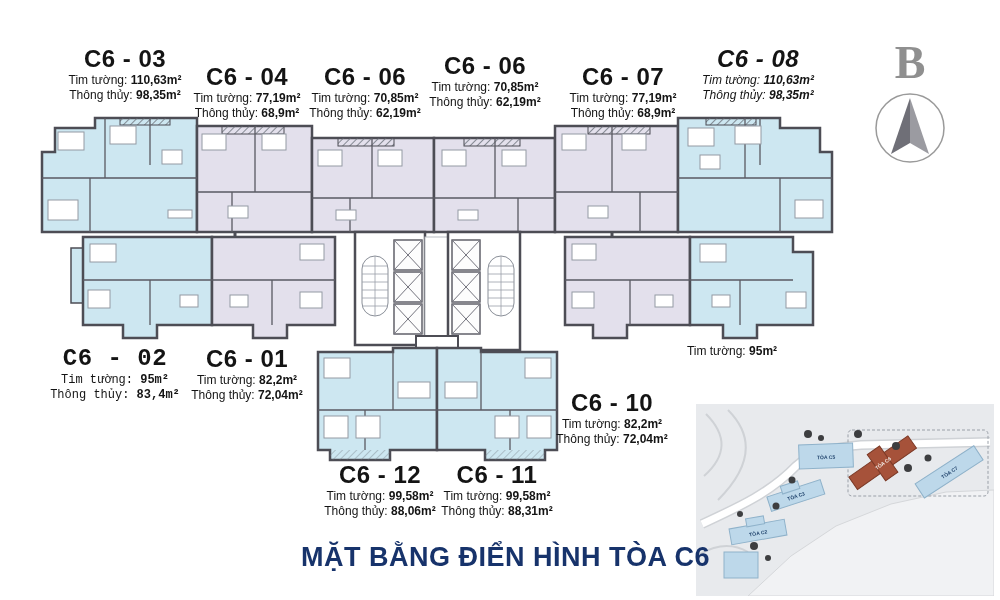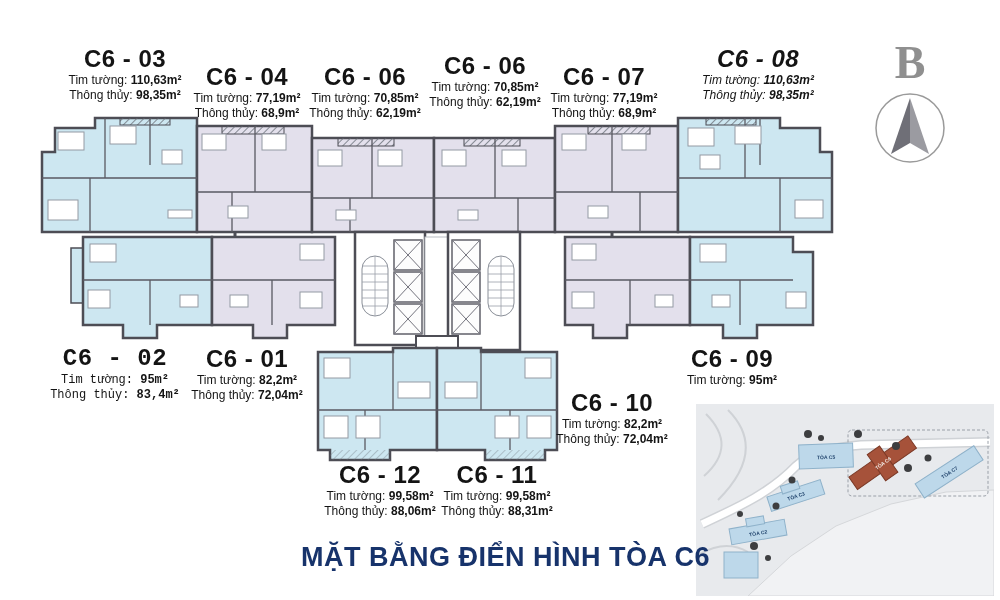--- a/index.html
+++ b/index.html
@@ -196,21 +196,21 @@
 <div class="unit-label" style="left:282px;top:62px;width:166px;">
   <div class="u-code">C6 - 06</div>
   <div class="u-sub"><span>Tim tường:</span> <b>70,85m²</b></div>
   <div class="u-sub"><span>Thông thủy:</span> <b>62,19m²</b></div>
 </div>
 <div class="unit-label" style="left:402px;top:51px;width:166px;">
   <div class="u-code">C6 - 06</div>
   <div class="u-sub"><span>Tim tường:</span> <b>70,85m²</b></div>
   <div class="u-sub"><span>Thông thủy:</span> <b>62,19m²</b></div>
 </div>
-<div class="unit-label" style="left:521px;top:62px;width:166px;">
+<div class="unit-label" style="left:540px;top:62px;width:166px;">
   <div class="u-code">C6 - 07</div>
   <div class="u-sub"><span>Tim tường:</span> <b>77,19m²</b></div>
   <div class="u-sub"><span>Thông thủy:</span> <b>68,9m²</b></div>
 </div>
 <div class="unit-label" style="left:666px;top:44px;width:184px;font-style:italic;">
   <div class="u-code">C6 - 08</div>
   <div class="u-sub"><span>Tim tường:</span> <b>110,63m²</b></div>
   <div class="u-sub"><span>Thông thủy:</span> <b>98,35m²</b></div>
 </div>
 <div class="unit-label" style="left:32px;top:344px;width:166px;font-family:Liberation Mono, monospace;">
@@ -222,21 +222,20 @@
   <div class="u-code">C6 - 01</div>
   <div class="u-sub"><span>Tim tường:</span> <b>82,2m²</b></div>
   <div class="u-sub"><span>Thông thủy:</span> <b>72,04m²</b></div>
 </div>
 <div class="unit-label" style="left:529px;top:344px;width:166px;margin-top:44px;">
   <div class="u-code">C6 - 10</div>
   <div class="u-sub"><span>Tim tường:</span> <b>82,2m²</b></div>
   <div class="u-sub"><span>Thông thủy:</span> <b>72,04m²</b></div>
 </div>
 <div class="unit-label" style="left:649px;top:344px;width:166px;">
-  <div class="u-code">C6 - 09</div>
   <div class="u-sub"><span>Tim tường:</span> <b>95m²</b></div>
 </div>
 <div class="unit-label" style="left:297px;top:460px;width:166px;">
   <div class="u-code">C6 - 12</div>
   <div class="u-sub"><span>Tim tường:</span> <b>99,58m²</b></div>
   <div class="u-sub"><span>Thông thủy:</span> <b>88,06m²</b></div>
 </div>
 <div class="unit-label" style="left:414px;top:460px;width:166px;">
   <div class="u-code">C6 - 11</div>
   <div class="u-sub"><span>Tim tường:</span> <b>99,58m²</b></div>

